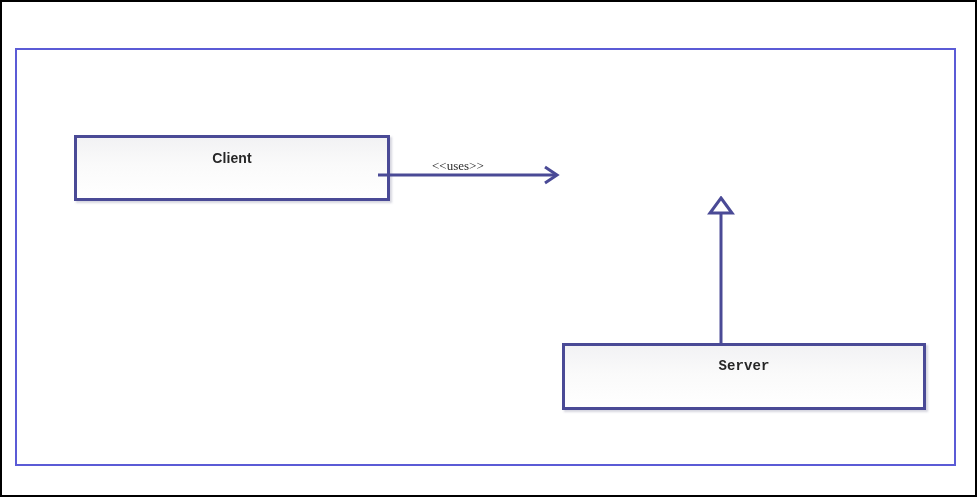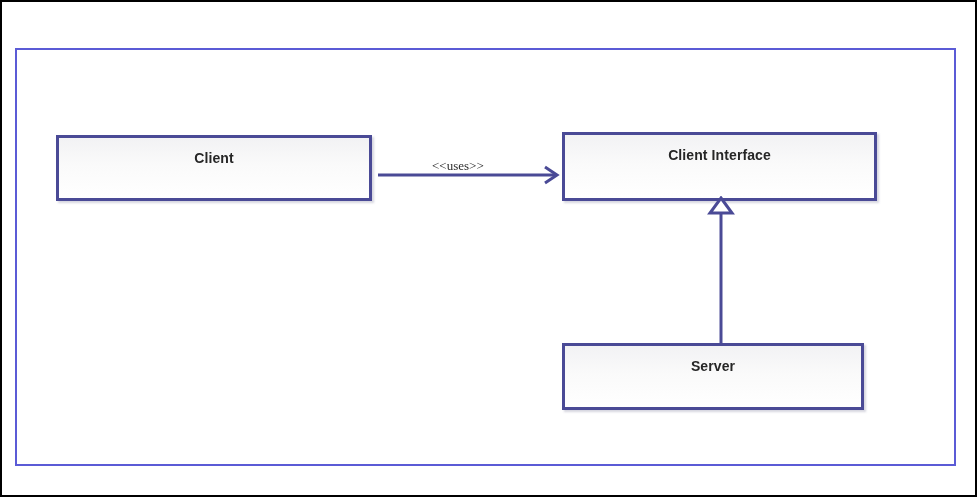--- a/index.html
+++ b/index.html
@@ -52,21 +52,21 @@
     font-size: 14px;
     font-weight: bold;
     color: #262626;
     letter-spacing: 0.1px;
     line-height: 18px;
     white-space: nowrap;
   }
 
   #box-client        { left: 60px;  top: 131px; width: 316px; height: 66px; }
   #box-client-iface  { left: 558px; top: 128px; width: 315px; height: 69px; }
-  #box-server        { left: 558px; top: 339px; width: 302px; height: 67px; }
+  #box-server        { left: 558px; top: 339px; width: 364px; height: 67px; font-family: Liberation Mono, monospace; }
 
   
   #assoc-uses {
     position: absolute;
     left: 374px;
     top: 160px;
     width: 186px;
     height: 22px;
   }
   #assoc-uses svg { display: block; }
@@ -94,27 +94,24 @@
   }
   #gen-link svg { display: block; }
 </style>
 </head>
 <body>
 
 <div id="page">
 
   <div id="canvas-frame">
 
-    <div class="uml-box" id="box-client" style="left:39px; top:85px;">
+    <div class="uml-box" id="box-client" style="left:57px; top:85px;">
       <div class="uml-box-title">Client</div>
     </div>
 
-    <div class="uml-box" id="box-client-iface" style="left:545px; top:82px;">
-      <div class="uml-box-title">Client Interface</div>
-    </div>
 
     <div class="uml-box" id="box-server" style="left:545px; top:293px;">
       <div class="uml-box-title">Server</div>
     </div>
 
     <div id="assoc-uses" style="left:361px; top:114px;">
       <svg width="186" height="22" viewBox="0 0 186 22" xmlns="http://www.w3.org/2000/svg">
         <line x1="0" y1="11" x2="178" y2="11" stroke="#4a4a96" stroke-width="3"></line>
         <polyline points="167,3 179,11 167,19" fill="none" stroke="#4a4a96" stroke-width="3" stroke-linecap="butt" stroke-linejoin="miter"></polyline>
       </svg>

